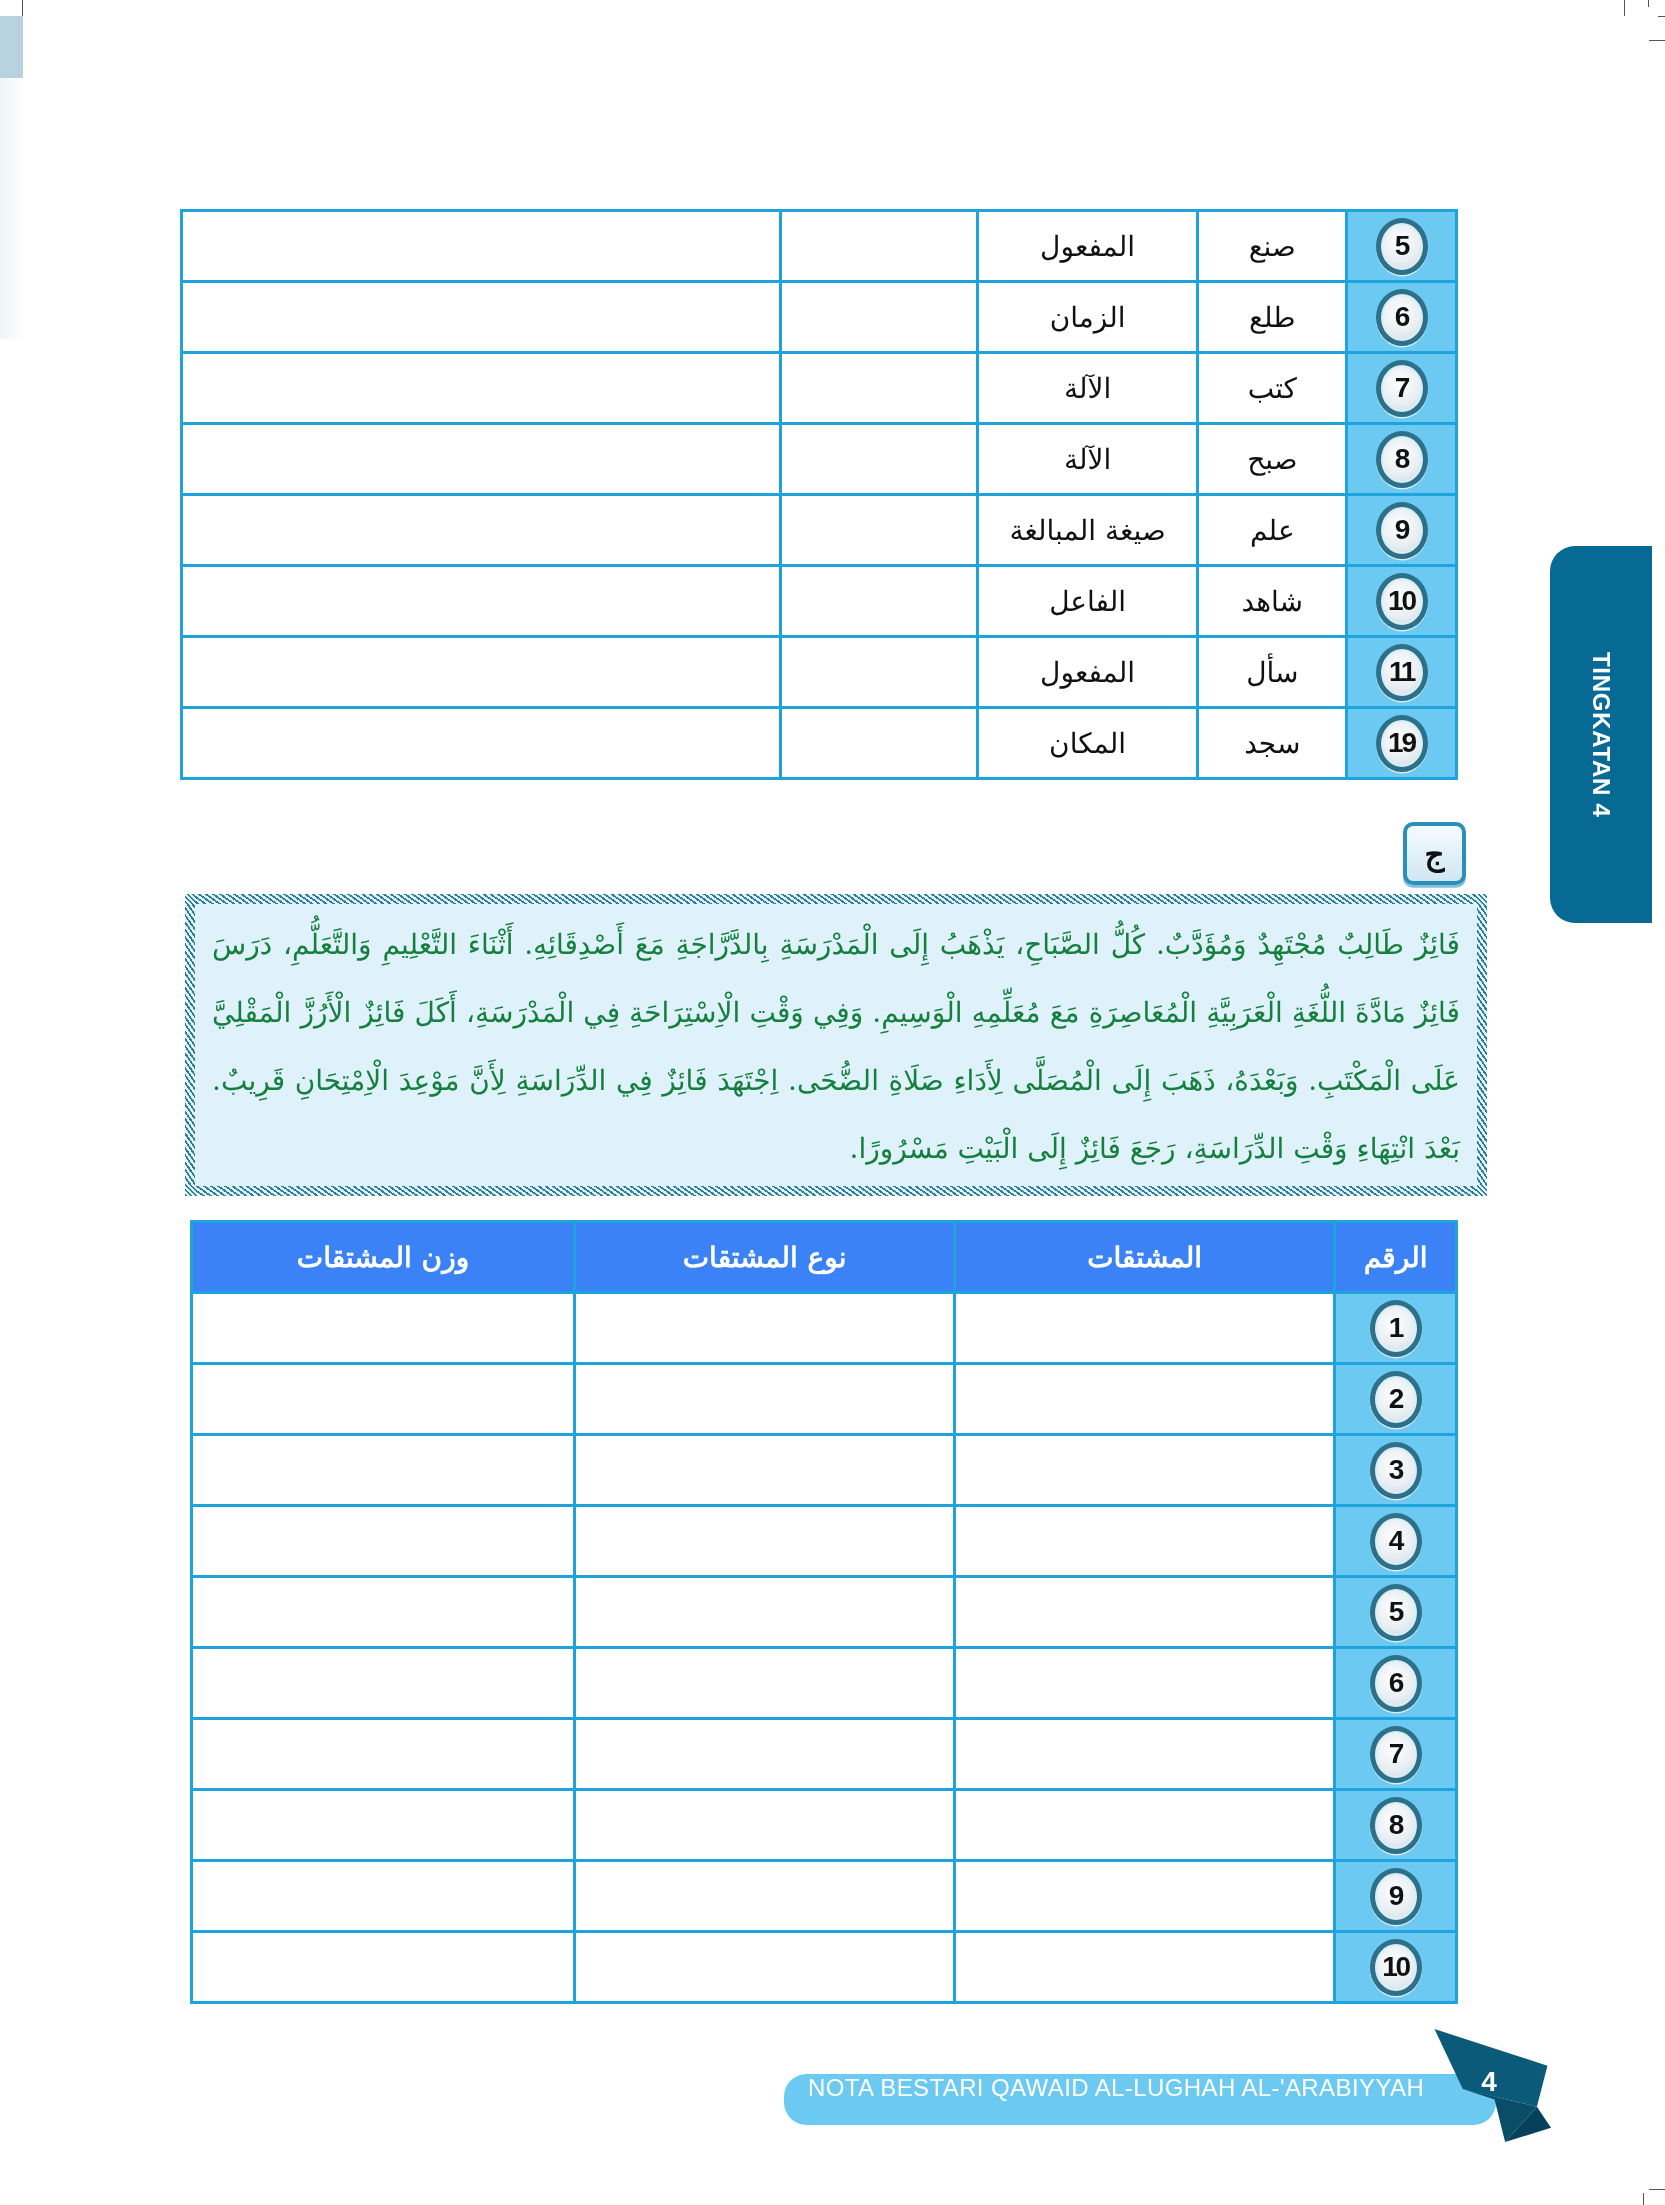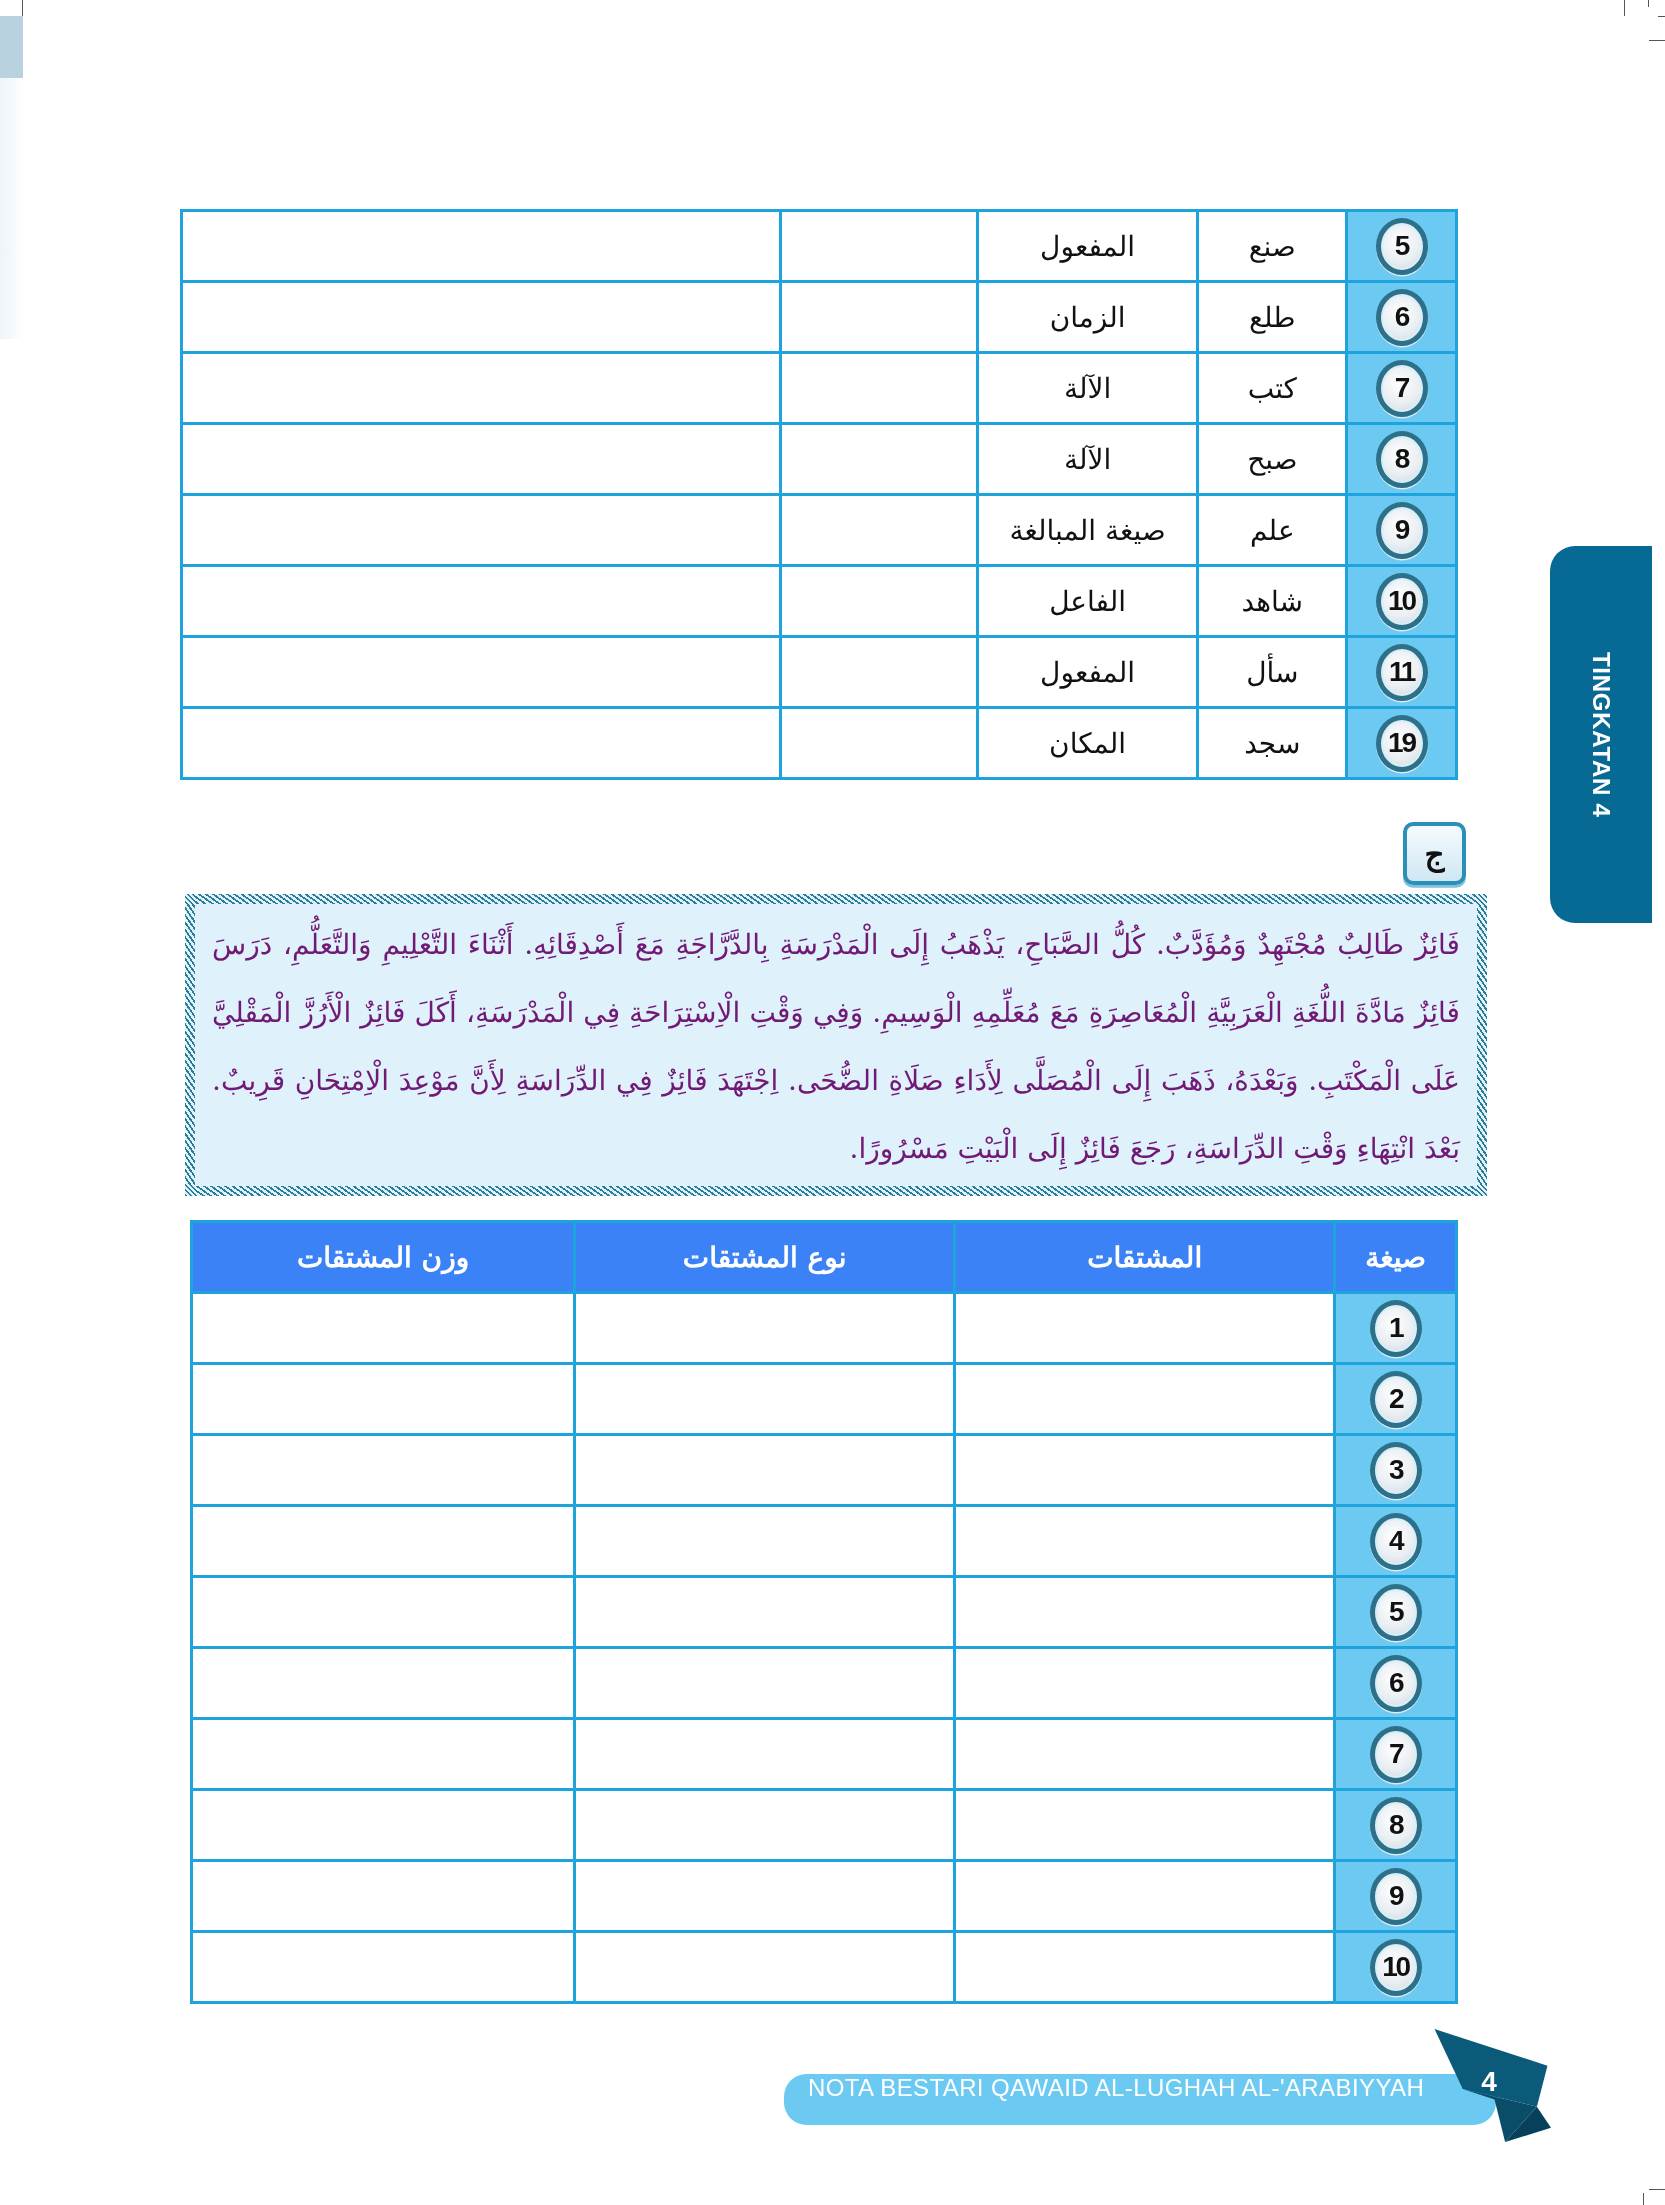--- a/index.html
+++ b/index.html
@@ -31,21 +31,21 @@
                 background:linear-gradient(#f6fbfe,#cfe7f3); display:flex; align-items:center;
                 justify-content:center; font-size:31px; font-weight:bold; color:#111; margin-left:18.3px;
                 box-shadow:0 2.8px 0 #7fbfdc; }
   .heading-text { font-size:31px; font-weight:bold; color:#111; }
 
   
   #passage { position:absolute; left:185px; top:894px; width:1248px; height:282px;
              background:#dff1fb; border:10px solid transparent;
              border-image:repeating-linear-gradient(45deg,#2a7d95 0 2.1px,#dff1fb 2.1px 5px) 14;
              padding:0 17px; direction:rtl; text-align:justify; }
-  .passage-text { font-size:28px; line-height:68px; color:#701a75; margin:7px 0 0 0; text-align-last:right; }
+  .passage-text { font-size:28px; line-height:68px; color:#15803d; margin:7px 0 0 0; text-align-last:right; }
 
   
   #bottom-table { left:190px; top:1220px; width:1268px; }
   #bottom-table tr { height:71px; }
   #bottom-table th { background:#3b82f6; color:#ffffff; font-size:28px; font-weight:bold; height:68px; }
 
   
   #side-tab { position:absolute; left:1550px; top:546px; width:102px; height:377px;
               background:#066a95; border-radius:25px 0 0 25px; display:flex; align-items:center;
               justify-content:center; }
@@ -152,21 +152,21 @@
 
 <table id="bottom-table" class="tbl">
   <colgroup>
     <col style="width:122px">
       <col style="width:381px">
       <col style="width:381px">
       <col style="width:384px">
   </colgroup>
   <thead>
     <tr>
-      <th>صيغة</th>
+      <th>الرقم</th>
       <th>المشتقات</th>
       <th>نوع المشتقات</th>
       <th>وزن المشتقات</th>
     </tr>
   </thead>
   <tbody>
     <tr>
       <td class="num-cell"><span class="badge">1</span></td>
       <td></td>
       <td></td>

